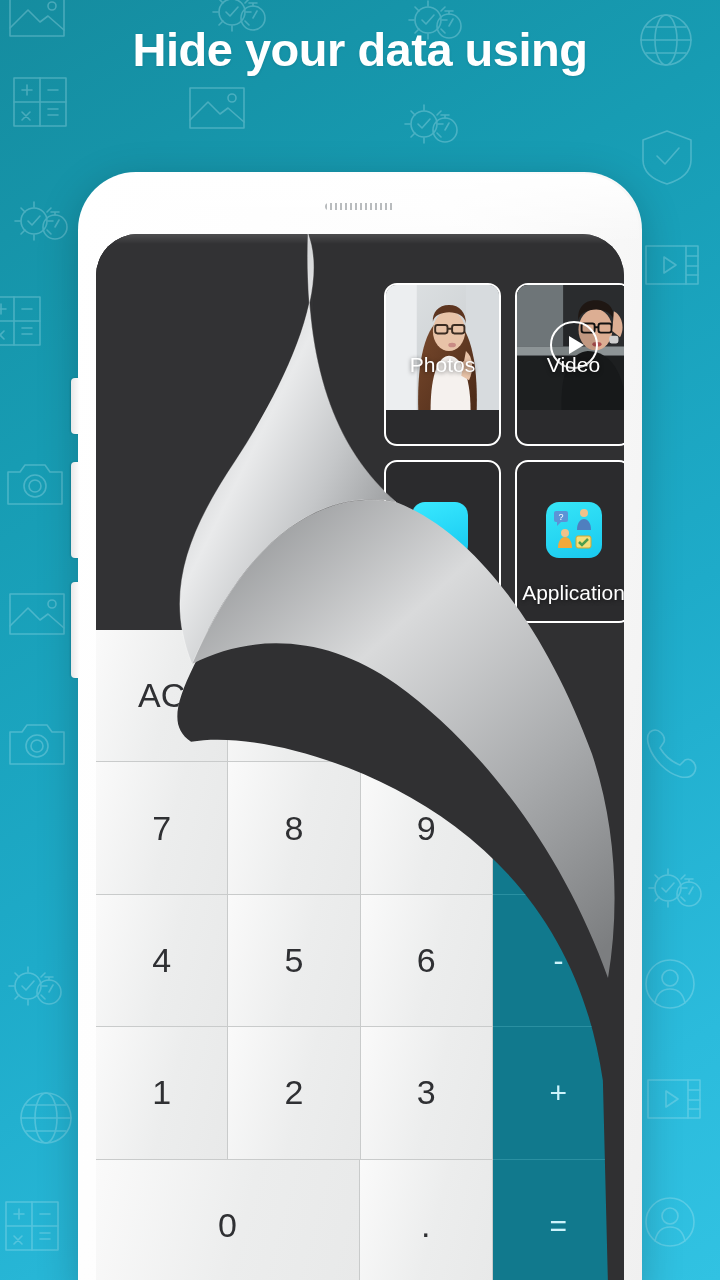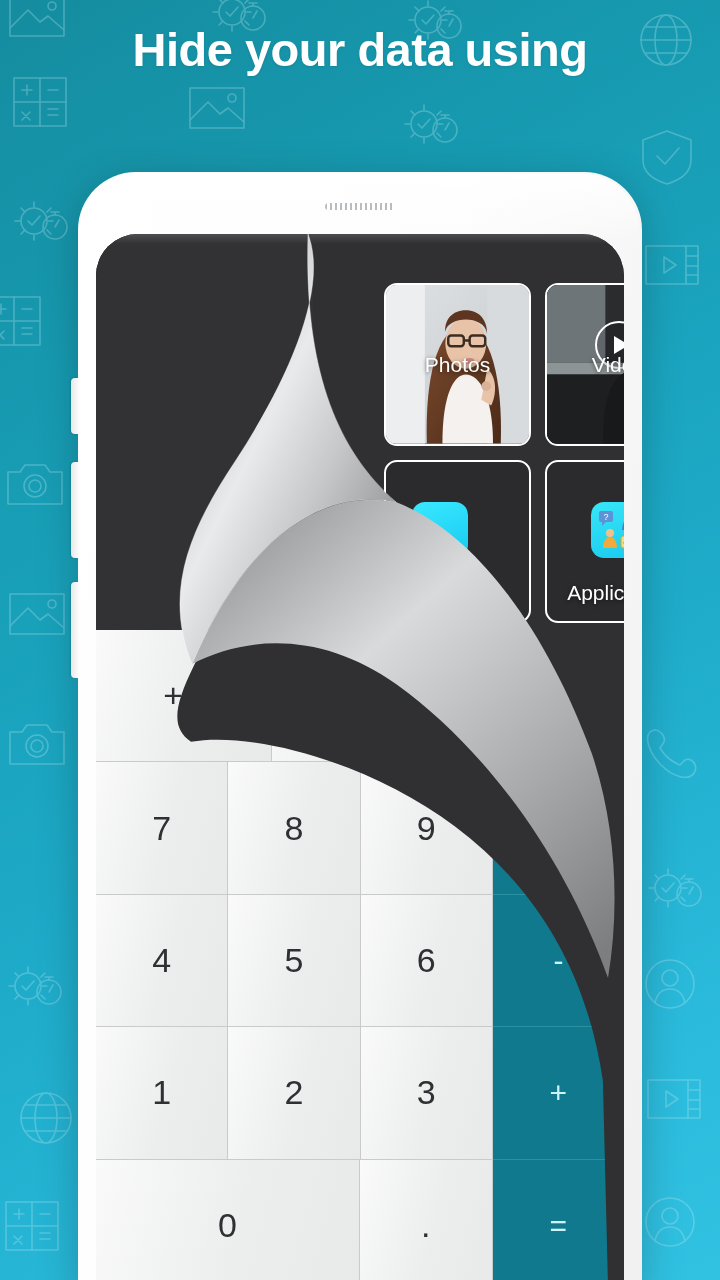--- a/index.html
+++ b/index.html
@@ -58,21 +58,21 @@
   .screen{
     position:absolute;left:18px;right:18px;top:62px;bottom:0;
     border-radius:42px 42px 0 0;overflow:hidden;background:#333335;
   }
 
   
   .vault{position:absolute;inset:0;background:#303032;}
   .tiles{position:absolute;left:288px;top:49px;width:308px;}
   .trow{display:flex;gap:14px;margin-bottom:14px;}
   .tile{
-    position:relative;width:147px;height:163px;border-radius:13px;
+    position:relative;width:117px;height:163px;border-radius:13px;
     border:2.5px solid #ffffff;overflow:hidden;background:#2b2b2d;
     box-sizing:border-box;
   }
   .tile .label{
     position:absolute;left:0;right:0;top:50%;transform:translateY(-50%);
     text-align:center;color:#fff;font-size:21px;
     text-shadow:0 1px 4px rgba(0,0,0,.55);z-index:4;
   }
   .tile.app .label{top:auto;bottom:16px;transform:none;}
   .ph-img{position:absolute;inset:0;}
@@ -372,20 +372,21 @@
         </defs>
       </svg>
 
       <div class="calcpage" style="clip-path:url(#tearClip);-webkit-clip-path:url(#tearClip);">
         <div class="calc-dark">
           <span></span>
         </div>
         <div class="keys">
 
           <div class="krow">
+            <div class="key">AC</div>
             <div class="key">+/-</div>
             <div class="key">%</div>
             <div class="key op"></div>
           </div>
 
           <div class="krow">
             <div class="key">7</div>
             <div class="key">8</div>
             <div class="key">9</div>
             <div class="key op">X</div>

